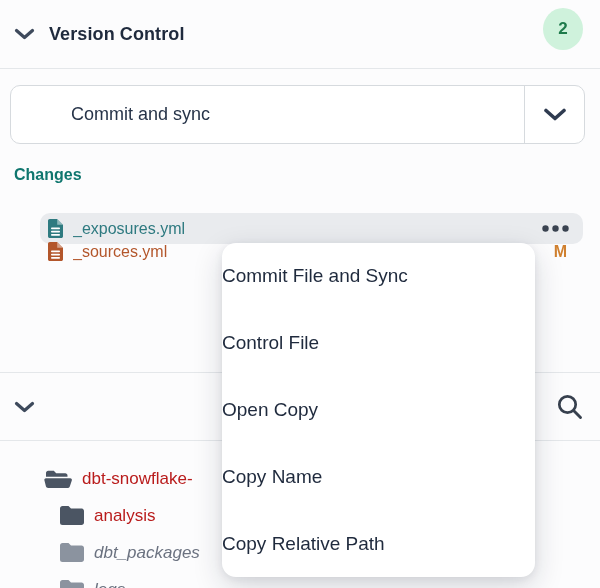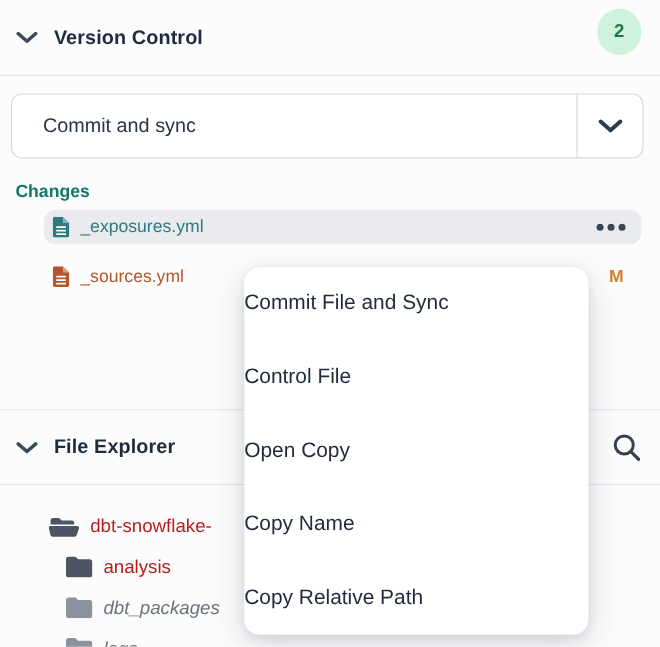--- a/index.html
+++ b/index.html
@@ -28,37 +28,37 @@
     border-radius: 50%; background: #cff2dc; color: #1e7a4b;
     display: flex; align-items: center; justify-content: center;
     font-size: 17px; font-weight: 600;
   }
   .search-btn { position: absolute; right: 16px; top: 50%; transform: translateY(-50%); width: 30px; height: 30px; display: flex; align-items: center; justify-content: center; cursor: pointer; }
 
   
   .dropdown {
     position: absolute; left: 10px; top: 85px; width: 575px; height: 59px;
     background: #ffffff; border: 1px solid #d6dade; border-radius: 10px;
-    display: flex; align-items: stretch; overflow: hidden;
+    display: flex; align-items: stretch; overflow: hidden; padding-left: 32px;
   }
   .dropdown-main { flex: 1; display: flex; align-items: center; padding-left: 28px; cursor: pointer; }
   .dropdown-label { font-size: 18px; color: #273449; }
   .dropdown-caret {
     width: 60px; border-left: 1px solid #d6dade;
     display: flex; align-items: center; justify-content: center; cursor: pointer;
   }
 
   
   .changes-label { position: absolute; left: 14px; top: 166px; font-size: 16px; font-weight: 700; color: #0f766e; }
   .change-row {
     position: absolute; left: 40px; width: 543px; height: 31px; border-radius: 8px;
     display: flex; align-items: center; padding: 0 12px 0 8px; cursor: pointer;
   }
   .change-row.selected { background: #e9ebee; }
-  .row-exposures { top: 191px; border-radius: 10px; }
+  .row-exposures { top: 213px; border-radius: 10px; }
   .row-sources { top: 236px; }
   .file-icon { width: 15px; height: 19px; flex: 0 0 15px; display: flex; }
   .file-name { margin-left: 10px; font-size: 16px; flex: 1; white-space: nowrap; overflow: hidden; }
   .name-teal { color: #2e7a80; }
   .name-orange { color: #b3562b; }
   .ellipsis-btn { display: flex; align-items: center; cursor: pointer; padding: 4px 2px; }
   .status-m { font-size: 16px; font-weight: 700; color: #d0802f; margin-right: 4px; }
 
   
   .context-menu {
@@ -150,21 +150,20 @@
   </div>
 
   <div class="divider d2"></div>
 
   <div class="section-header fe-header">
     <span class="chev-wrap">
       <svg width="21" height="12" viewBox="0 0 21 12">
           <path d="M2.5 2.5l8 7 8-7" fill="none" stroke="#3e4a5c" stroke-width="3.2" stroke-linecap="round" stroke-linejoin="round"></path>
         </svg>
     </span>
-    <span class="section-title">File Explorer</span>
     <span class="search-btn">
       <svg width="27" height="27" viewBox="0 0 27 27">
           <circle cx="11.5" cy="11.5" r="8.2" fill="none" stroke="#37404e" stroke-width="2.7"></circle>
           <line x1="17.8" y1="17.8" x2="24.5" y2="24.5" stroke="#37404e" stroke-width="2.9" stroke-linecap="round"></line>
         </svg>
     </span>
   </div>
   <div class="divider d3"></div>
 
   <div class="tree">

